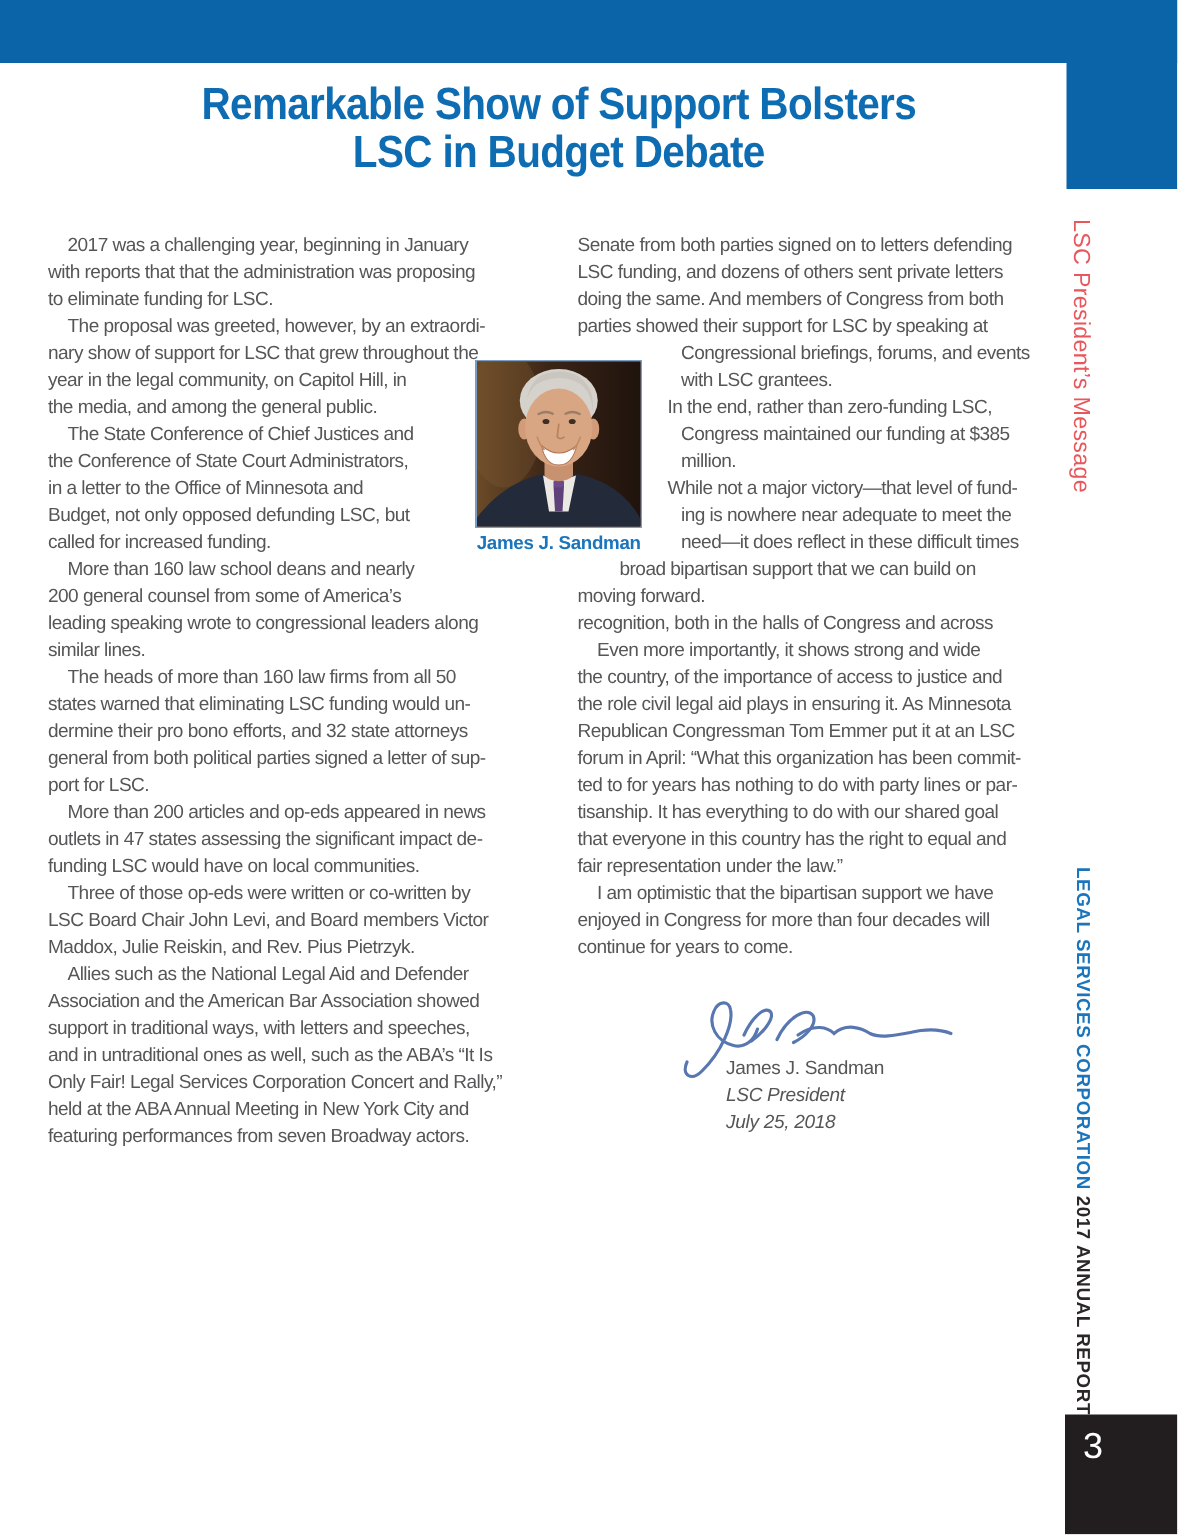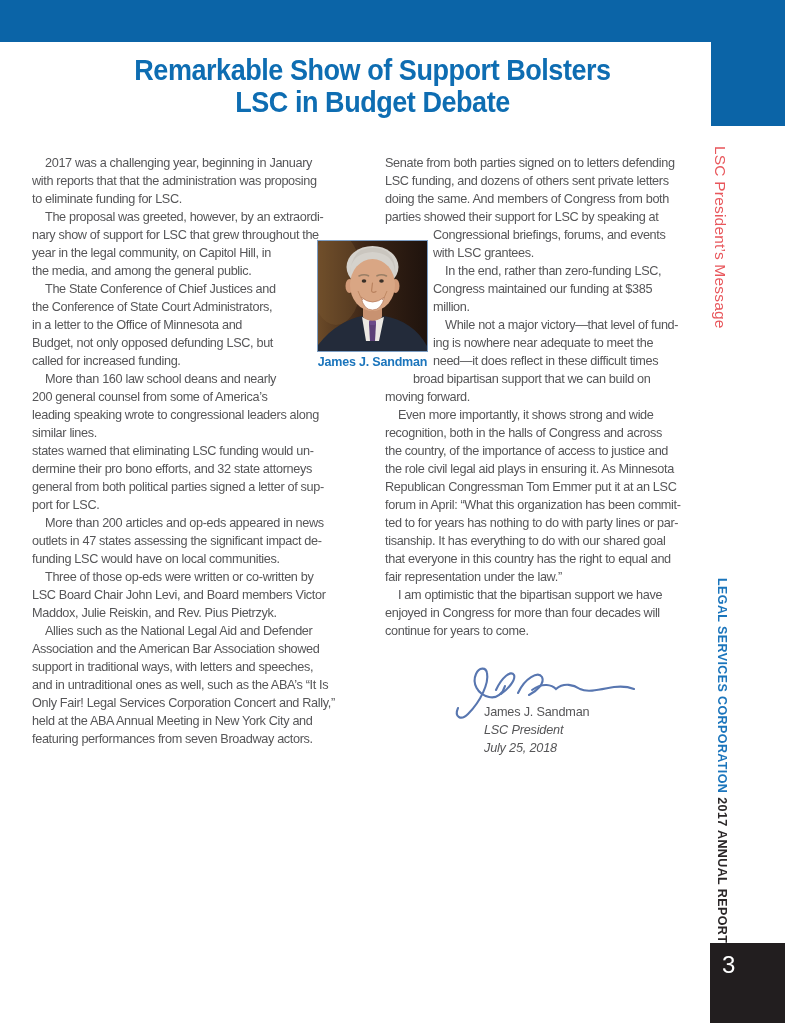--- a/index.html
+++ b/index.html
@@ -9,21 +9,21 @@
   .corner{position:absolute;left:711px;top:0;width:74px;height:126px;background:#0b64a7;}
   .title{position:absolute;left:35px;top:54px;width:675px;margin:0;
          text-align:center;color:#0e6db2;font-weight:bold;font-size:30px;line-height:32px;
          letter-spacing:-0.5px;transform:scaleX(0.9);transform-origin:50% 0;}
   .col{position:absolute;top:154px;}
   .col.left{left:32px;width:346px;}
   .col.right{left:385px;width:312px;}
   .tl{height:18px;line-height:18px;font-size:12.7px;letter-spacing:-0.35px;
       color:#565658;white-space:nowrap;}
   .tl.p{padding-left:13px;}
-  .tl.w{margin-left:48px;}
+  .tl.w{margin-left:69px;}
   .tl.wp{margin-left:48px;padding-left:12px;}
   .tl.b{margin-left:28px;}
   .photo{position:absolute;left:317px;top:240px;width:111px;height:112px;margin:0;
          border:1px solid #7d9ec4;box-sizing:border-box;background:#3a2416;}
   .photo svg{display:block;width:109px;height:110px;}
   .caption{position:absolute;left:302px;top:355px;width:141px;text-align:center;
            color:#1b75bc;font-weight:bold;font-size:12.5px;letter-spacing:-0.2px;}
   .sig-svg{position:absolute;left:452px;top:660px;width:190px;height:62px;}
   .sig-block{position:absolute;left:484px;top:703px;font-size:12.7px;color:#565658;
              letter-spacing:-0.2px;line-height:18px;}
@@ -58,20 +58,21 @@
       <div class="tl">the media, and among the general public.</div>
       <div class="tl p">The State Conference of Chief Justices and</div>
       <div class="tl">the Conference of State Court Administrators,</div>
       <div class="tl">in a letter to the Office of Minnesota and</div>
       <div class="tl">Budget, not only opposed defunding LSC, but</div>
       <div class="tl">called for increased funding.</div>
       <div class="tl p">More than 160 law school deans and nearly</div>
       <div class="tl">200 general counsel from some of America’s</div>
       <div class="tl">leading speaking wrote to congressional leaders along</div>
       <div class="tl">similar lines.</div>
+      <div class="tl p">The heads of more than 160 law firms from all 50</div>
       <div class="tl">states warned that eliminating LSC funding would un-</div>
       <div class="tl">dermine their pro bono efforts, and 32 state attorneys</div>
       <div class="tl">general from both political parties signed a letter of sup-</div>
       <div class="tl">port for LSC.</div>
       <div class="tl p">More than 200 articles and op-eds appeared in news</div>
       <div class="tl">outlets in 47 states assessing the significant impact de-</div>
       <div class="tl">funding LSC would have on local communities.</div>
       <div class="tl p">Three of those op-eds were written or co-written by</div>
       <div class="tl">LSC Board Chair John Levi, and Board members Victor</div>
       <div class="tl">Maddox, Julie Reiskin, and Rev. Pius Pietrzyk.</div>
@@ -91,22 +92,22 @@
       <div class="tl w">Congressional briefings, forums, and events</div>
       <div class="tl w">with LSC grantees.</div>
       <div class="tl wp">In the end, rather than zero-funding LSC,</div>
       <div class="tl w">Congress maintained our funding at $385</div>
       <div class="tl w">million.</div>
       <div class="tl wp">While not a major victory—that level of fund-</div>
       <div class="tl w">ing is nowhere near adequate to meet the</div>
       <div class="tl w">need—it does reflect in these difficult times</div>
       <div class="tl b">broad bipartisan support that we can build on</div>
       <div class="tl">moving forward.</div>
+      <div class="tl">recognition, both in the halls of Congress and across</div>
       <div class="tl p">Even more importantly, it shows strong and wide</div>
-      <div class="tl">recognition, both in the halls of Congress and across</div>
       <div class="tl">the country, of the importance of access to justice and</div>
       <div class="tl">the role civil legal aid plays in ensuring it. As Minnesota</div>
       <div class="tl">Republican Congressman Tom Emmer put it at an LSC</div>
       <div class="tl">forum in April: “What this organization has been commit-</div>
       <div class="tl">ted to for years has nothing to do with party lines or par-</div>
       <div class="tl">tisanship. It has everything to do with our shared goal</div>
       <div class="tl">that everyone in this country has the right to equal and</div>
       <div class="tl">fair representation under the law.”</div>
       <div class="tl p">I am optimistic that the bipartisan support we have</div>
       <div class="tl">enjoyed in Congress for more than four decades will</div>

